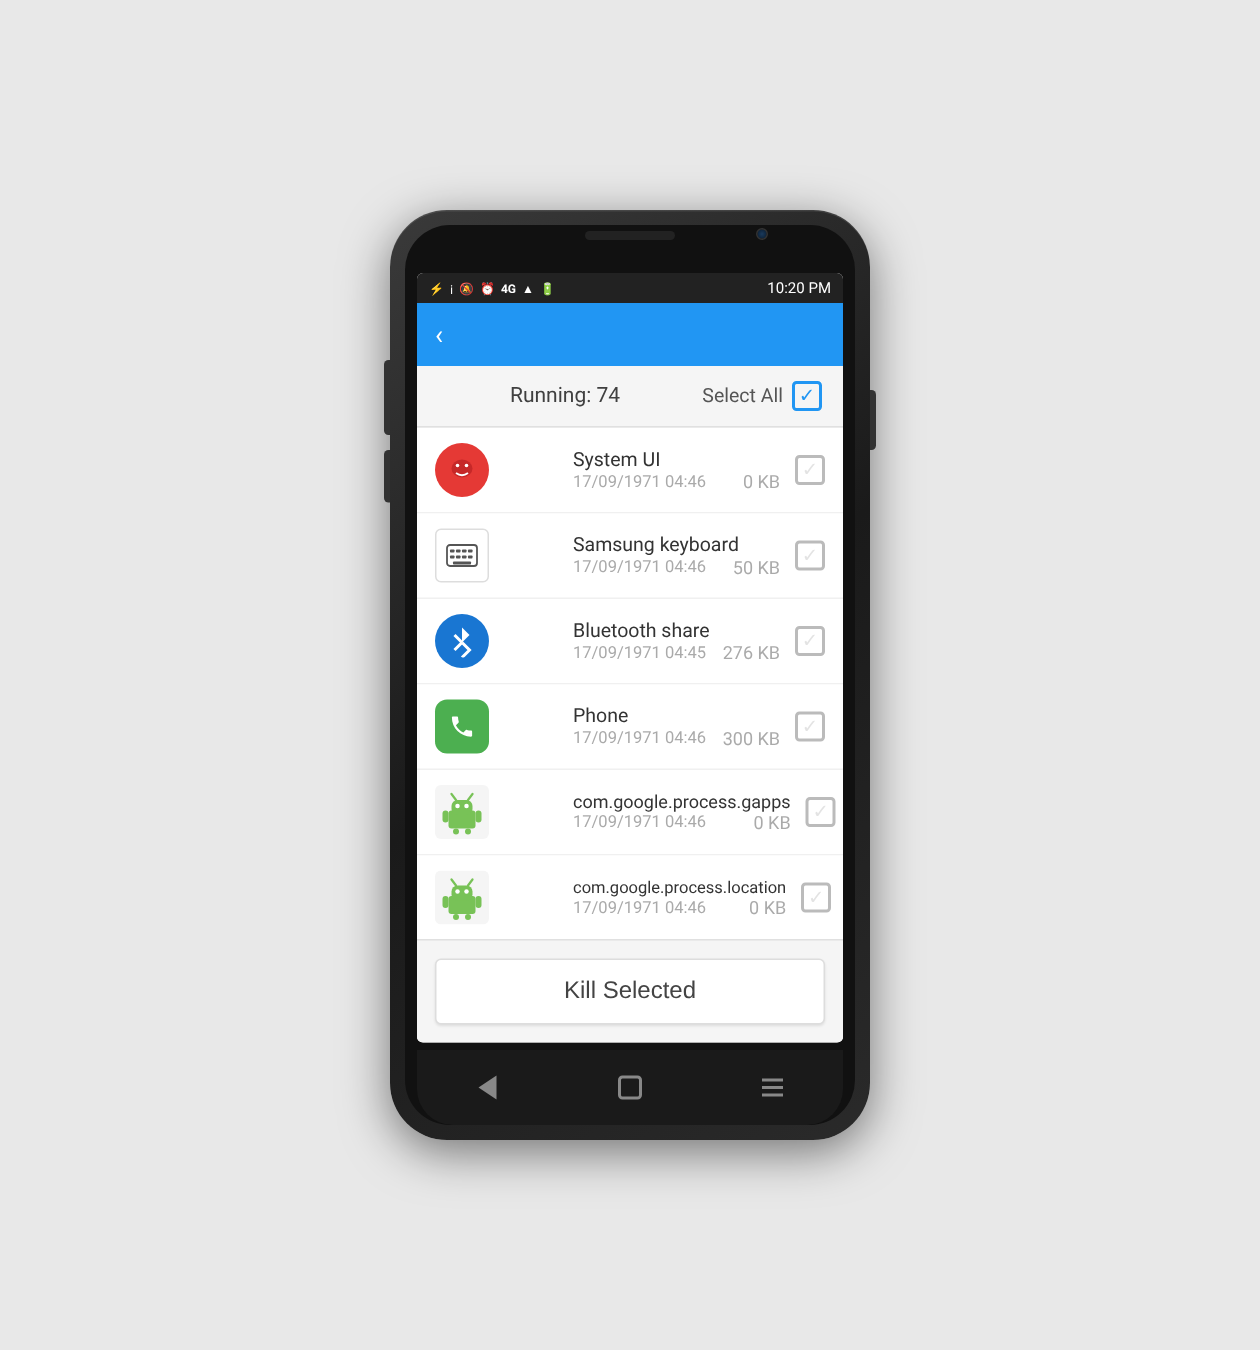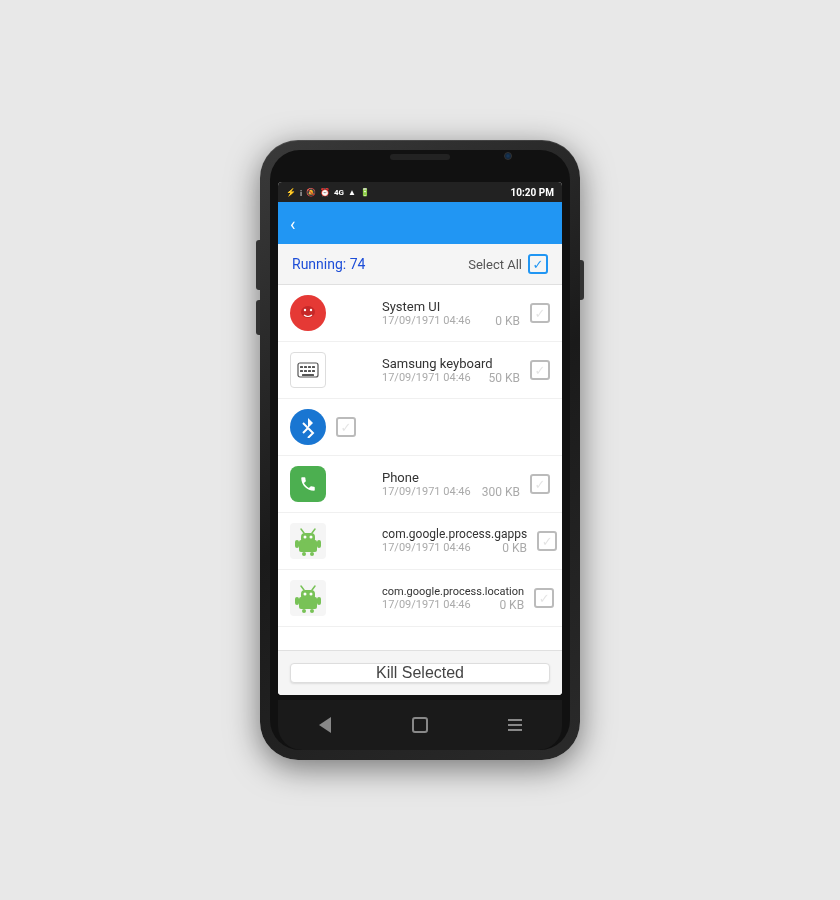--- a/index.html
+++ b/index.html
@@ -87,21 +87,21 @@
     .status-left {
       display: flex;
       gap: 4px;
       align-items: center;
     }
 
     .status-right {
       display: flex;
       align-items: center;
       gap: 3px;
-      font-weight: bold;
+      font-weight: normal;
       font-size: 10px;
       margin-left: 23px;
     }
 
     
     .app-bar {
       background: #2196F3;
       color: #fff;
       display: flex;
       align-items: center;
@@ -137,22 +137,23 @@
     .running-header {
       background: #f5f5f5;
       padding: 10px 14px;
       display: flex;
       justify-content: space-between;
       align-items: center;
       border-bottom: 1px solid #e0e0e0;
     }
 
     .running-count {
-      color: #1d4ed8;
+      color: #404040;
       font-size: 14px;
+      margin-left: 48px;
     }
 
     .select-all-row {
       display: flex;
       align-items: center;
       gap: 6px;
       color: #555;
       font-size: 13px;
     }
 
@@ -232,20 +233,21 @@
       border-top: 1px solid #e0e0e0;
       padding: 12px;
       flex-shrink: 0;
     }
 
     .kill-btn {
       width: 100%;
       background: #fff;
       border: 1px solid #ddd;
       border-radius: 4px;
+      padding: 12px;
       font-size: 16px;
       color: #444;
       cursor: pointer;
       text-align: center;
       box-shadow: 0 1px 2px rgba(0,0,0,0.1);
     }
 
     
     .bottom-nav {
       position: absolute;
@@ -487,20 +489,27 @@
           </div>
 
           <div class="app-item">
             <div class="bluetooth-icon-bg app-icon">
               <svg width="14" height="22" viewBox="0 0 14 22">
                 <path d="M7 2 L12 7 L7 12 L7 2Z" fill="white"></path>
                 <path d="M7 12 L12 17 L7 22" fill="none" stroke="white" stroke-width="2"></path>
                 <path d="M2 7 L7 12" stroke="white" stroke-width="2"></path>
                 <path d="M2 17 L7 12" stroke="white" stroke-width="2"></path>
               </svg>
+            </div>
+            <div class="app-info">
+              <span class="app-name">Bluetooth share</span>
+              <div class="app-meta">
+                <span>17/09/1971 04:45</span>
+                <span class="app-size">276 KB</span>
+              </div>
             </div>
             <div class="checkbox">
               <span style="opacity:0.4;">✓</span>
             </div>
           </div>
 
           <div class="app-item">
             <div class="phone-icon-bg app-icon">
               <svg width="18" height="18" viewBox="0 0 24 24">
                 <path d="M6.6 10.8c1.4 2.8 3.8 5.1 6.6 6.6l2.2-2.2c.3-.3.7-.4 1-.2 1.1.4 2.3.6 3.6.6.6 0 1 .4 1 1V20c0 .6-.4 1-1 1-9.4 0-17-7.6-17-17 0-.6.4-1 1-1h3.5c.6 0 1 .4 1 1 0 1.3.2 2.5.6 3.6.1.3 0 .7-.2 1L6.6 10.8z" fill="white"></path>

